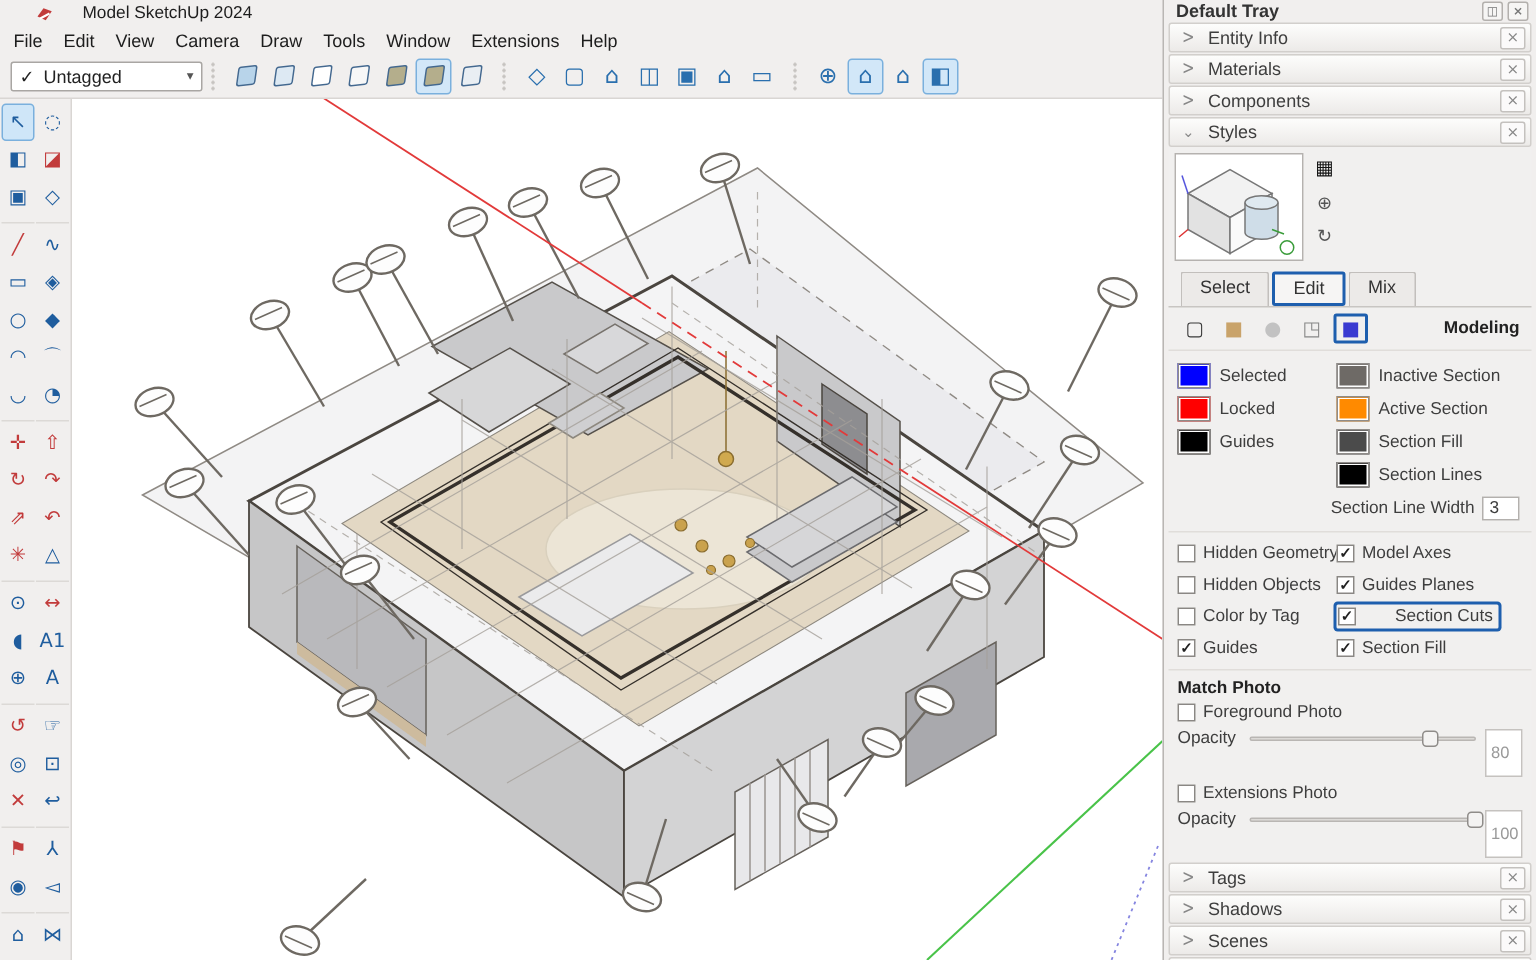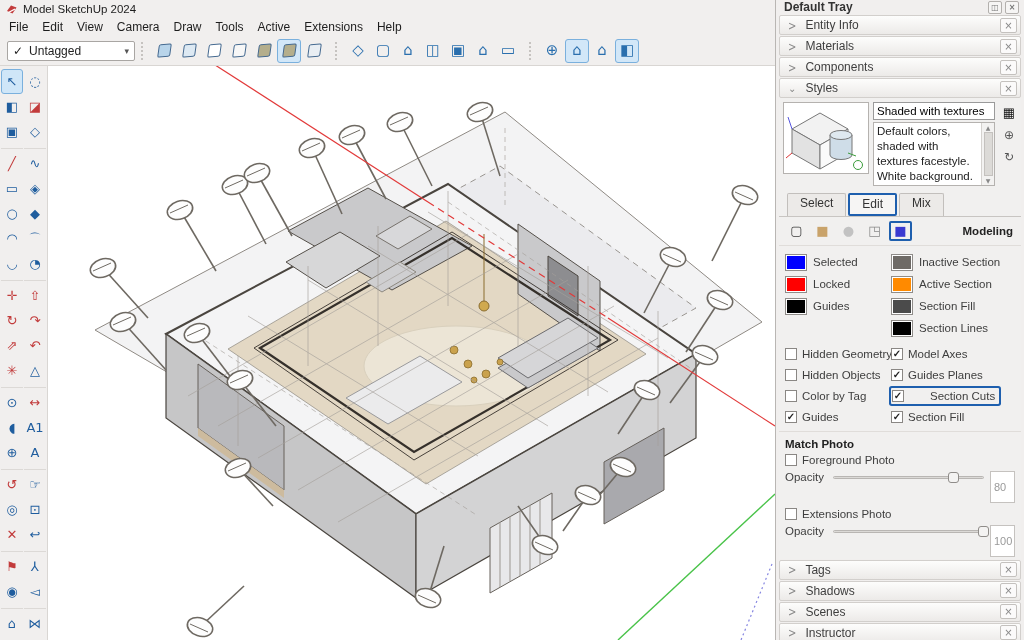--- a/index.html
+++ b/index.html
@@ -1,21 +1,21 @@
 <!DOCTYPE html>
 <html><head>
 <meta charset="utf-8">
 <style>
   html,body{margin:0;padding:0;background:#888;}
   *{box-sizing:border-box;font-family:"Liberation Sans",sans-serif;}
   .g,.vg,.chk,.dd,.chev,.xbtn,.wbtn,.sbtn,.sbarrow{font-family:"DejaVu Sans",sans-serif;}
   .window{position:relative;width:1024px;height:640px;background:#f1efee;overflow:hidden;}
   .left-region{position:absolute;left:0;top:0;width:775px;height:640px;display:flex;flex-direction:column;}
   
-  .titlebar{height:18px;display:flex;align-items:center;gap:5px;padding-left:5px;background:#f1efee;font-size:11.5px;color:#1d1d1d;}
+  .titlebar{height:18px;display:flex;align-items:center;gap:19px;padding-left:23px;background:#f1efee;font-size:11.5px;color:#1d1d1d;}
   
   .menubar{height:18px;display:flex;align-items:center;background:#f1efee;font-size:12px;color:#1d1d1d;padding-left:2px;}
   .menuitem{padding:1px 7px;cursor:default;}
   
   .toolbar{height:30px;display:flex;align-items:center;background:#f1efee;border-bottom:1px solid #d9d6d3;padding-left:7px;gap:5px;}
   .tagdrop{width:128px;height:20px;background:#fff;border:1px solid #a9a6a3;border-radius:2px;display:flex;align-items:center;font-size:12px;padding:0 5px;gap:6px;color:#222;}
   .tagtext{flex:1;}
   .dd{font-size:9px;color:#555;}
   .grip{width:4px;height:20px;background-image:radial-gradient(#c6c3c0 1px,transparent 1.2px);background-size:4px 4px;}
   .tgroup{display:flex;align-items:center;gap:1px;padding:0 3px;}
@@ -107,21 +107,21 @@
     </div>
 
     <div class="menubar">
 
     <span class="menuitem">File</span>
         <span class="menuitem">Edit</span>
         <span class="menuitem">View</span>
         <span class="menuitem">Camera</span>
         <span class="menuitem">Draw</span>
         <span class="menuitem">Tools</span>
-        <span class="menuitem">Active</span>
+        <span class="menuitem">Window</span>
         <span class="menuitem">Extensions</span>
         <span class="menuitem">Help</span>
       </div>
 
     <div class="toolbar">
       <div class="tagdrop">
         <span class="chk">✓</span>
         <span class="tagtext">Untagged</span>
         <span class="dd">▾</span>
       </div>
@@ -513,31 +513,20 @@
             <polygon points="8,26 36,42 36,66 8,50" fill="#e2e2e2" stroke="#777"></polygon>
             <polygon points="36,42 64,26 64,50 36,66" fill="#fafafa" stroke="#777"></polygon>
             <path d="M46,32 v20 a11,4.5 0 0 0 22,0 v-20" fill="#cfdde8" stroke="#777"></path>
             <ellipse cx="57" cy="32" rx="11" ry="4.5" fill="#dfe9f0" stroke="#777"></ellipse>
             <line x1="8" y1="50" x2="2" y2="55" stroke="#d33"></line>
             <line x1="64" y1="50" x2="72" y2="53" stroke="#3a9c3a"></line>
             <line x1="8" y1="26" x2="4" y2="14" stroke="#5555dd"></line>
             <circle cx="74" cy="62" r="4.5" fill="none" stroke="#3a9c3a"></circle>
           </svg>
         </div>
-        <div class="namecol">
-          <input class="stylename" value="Shaded with textures" style="">
-          <div class="descwrap">
-            <div class="desc">Default colors, shaded with textures facestyle. White background.</div>
-            <div class="vsb">
-              <span class="sbarrow">▲</span>
-              <span class="sbthumb"></span>
-              <span class="sbarrow">▼</span>
-            </div>
-          </div>
-        </div>
         <div class="sidebtns">
           <span class="sbtn dark">▦</span>
           <span class="sbtn">⊕</span>
           <span class="sbtn">↻</span>
         </div>
       </div>
 
       <div class="tabs">
 
       <span class="tab">Select</span>
@@ -601,20 +590,24 @@
               <span class="sw" style="background: rgb(75, 75, 75);"></span>
               <span class="slabel">Section Fill</span>
             </div>
 
             <div class="srow">
               <span class="sw" style="background: rgb(0, 0, 0);"></span>
               <span class="slabel">Section Lines</span>
             </div>
           </div>
       </div>
+      <div class="lwrow">
+        <span>Section Line Width</span>
+        <span class="lwbox">3</span>
+      </div>
 
       <div class="ckgrid">
         <div class="ckcol left">
 
             <div class="crow">
               <span class="cb"></span>
               <span class="clabel">Hidden Geometry</span>
             </div>
 
             <div class="crow">

